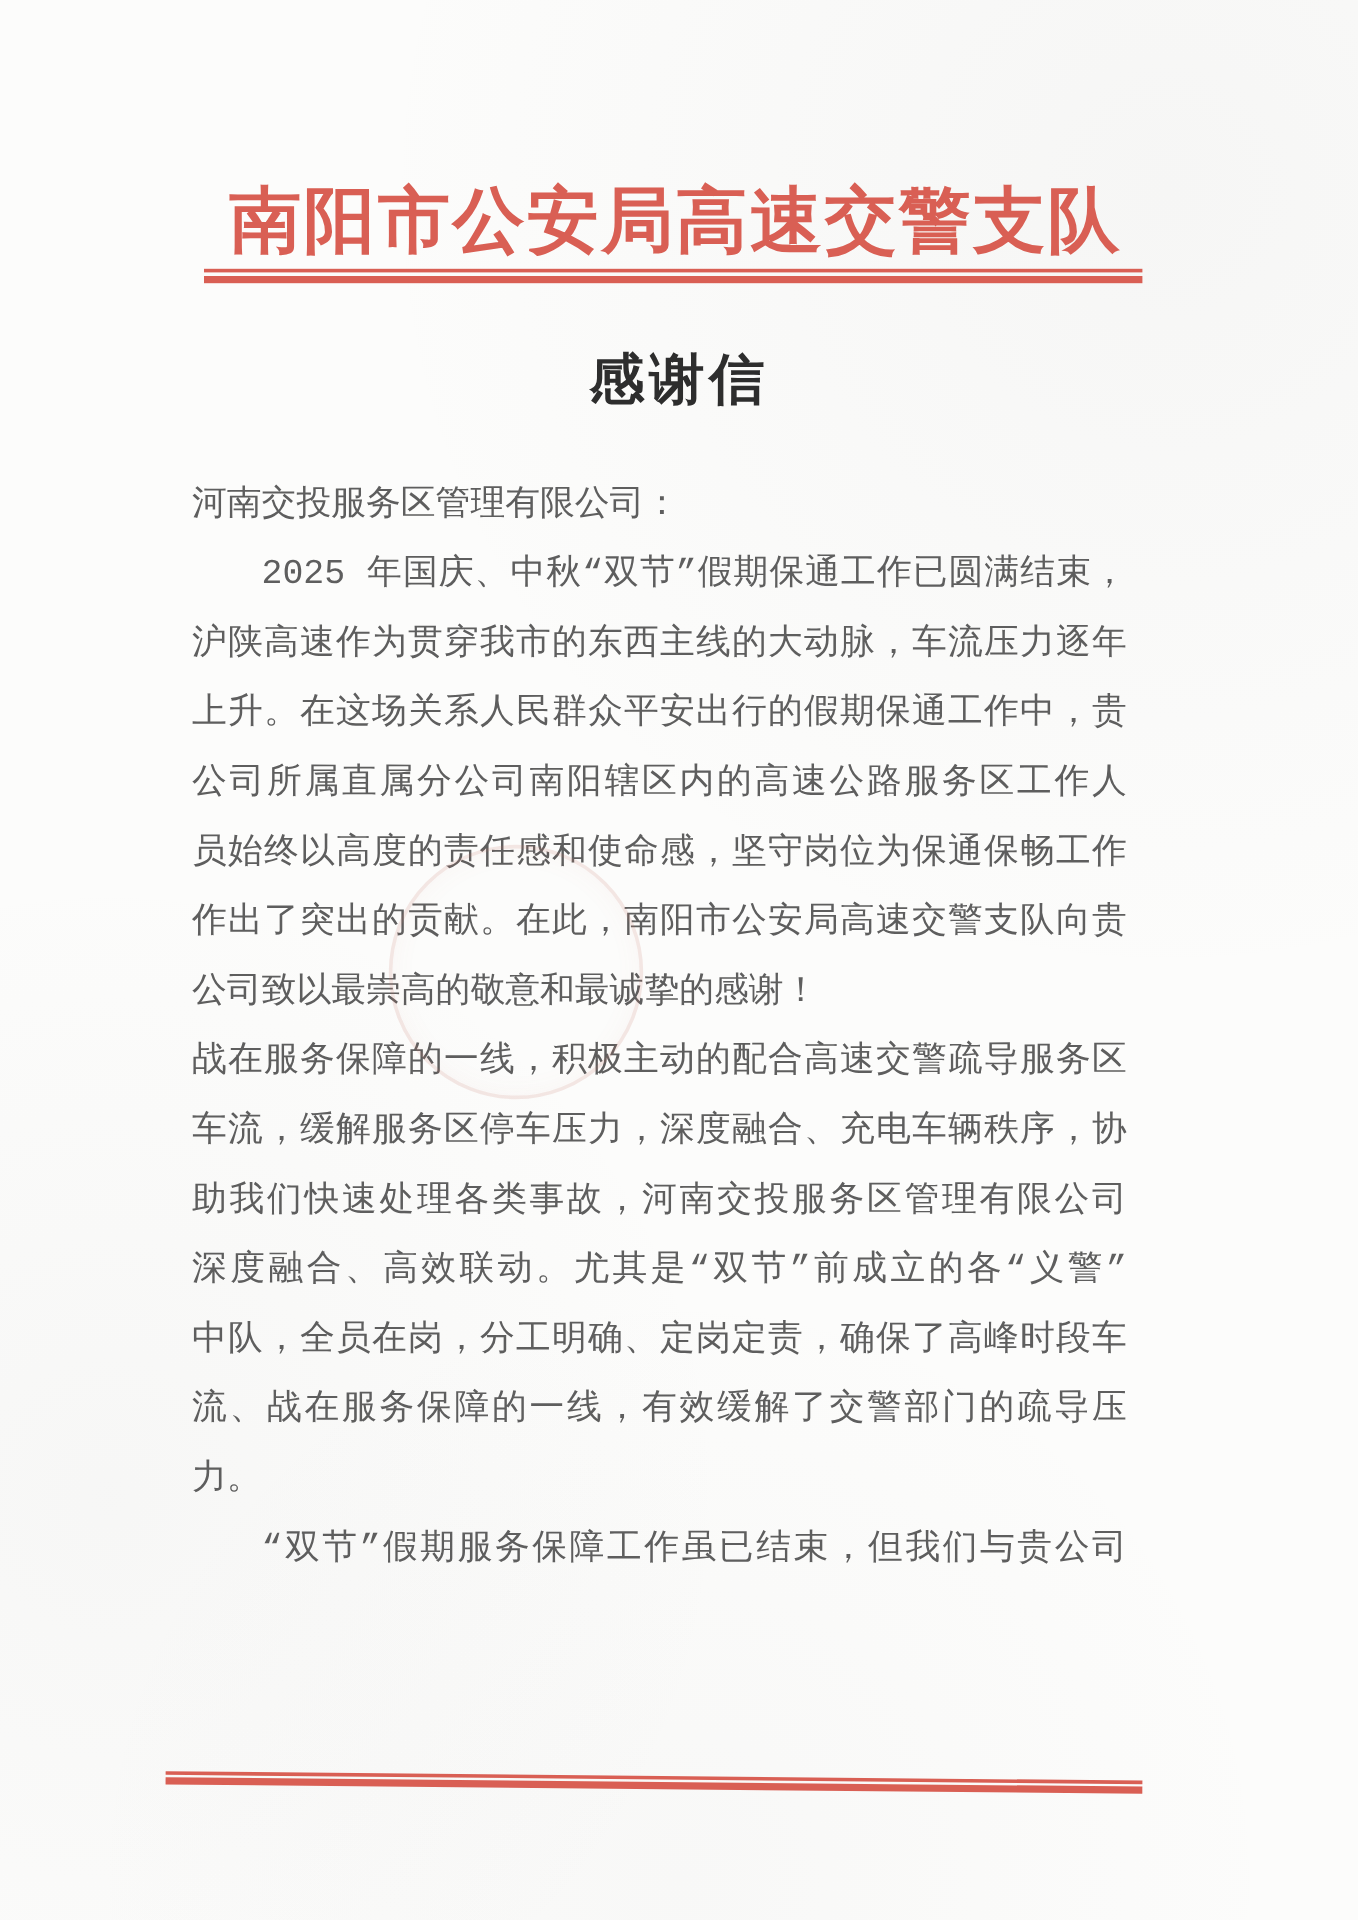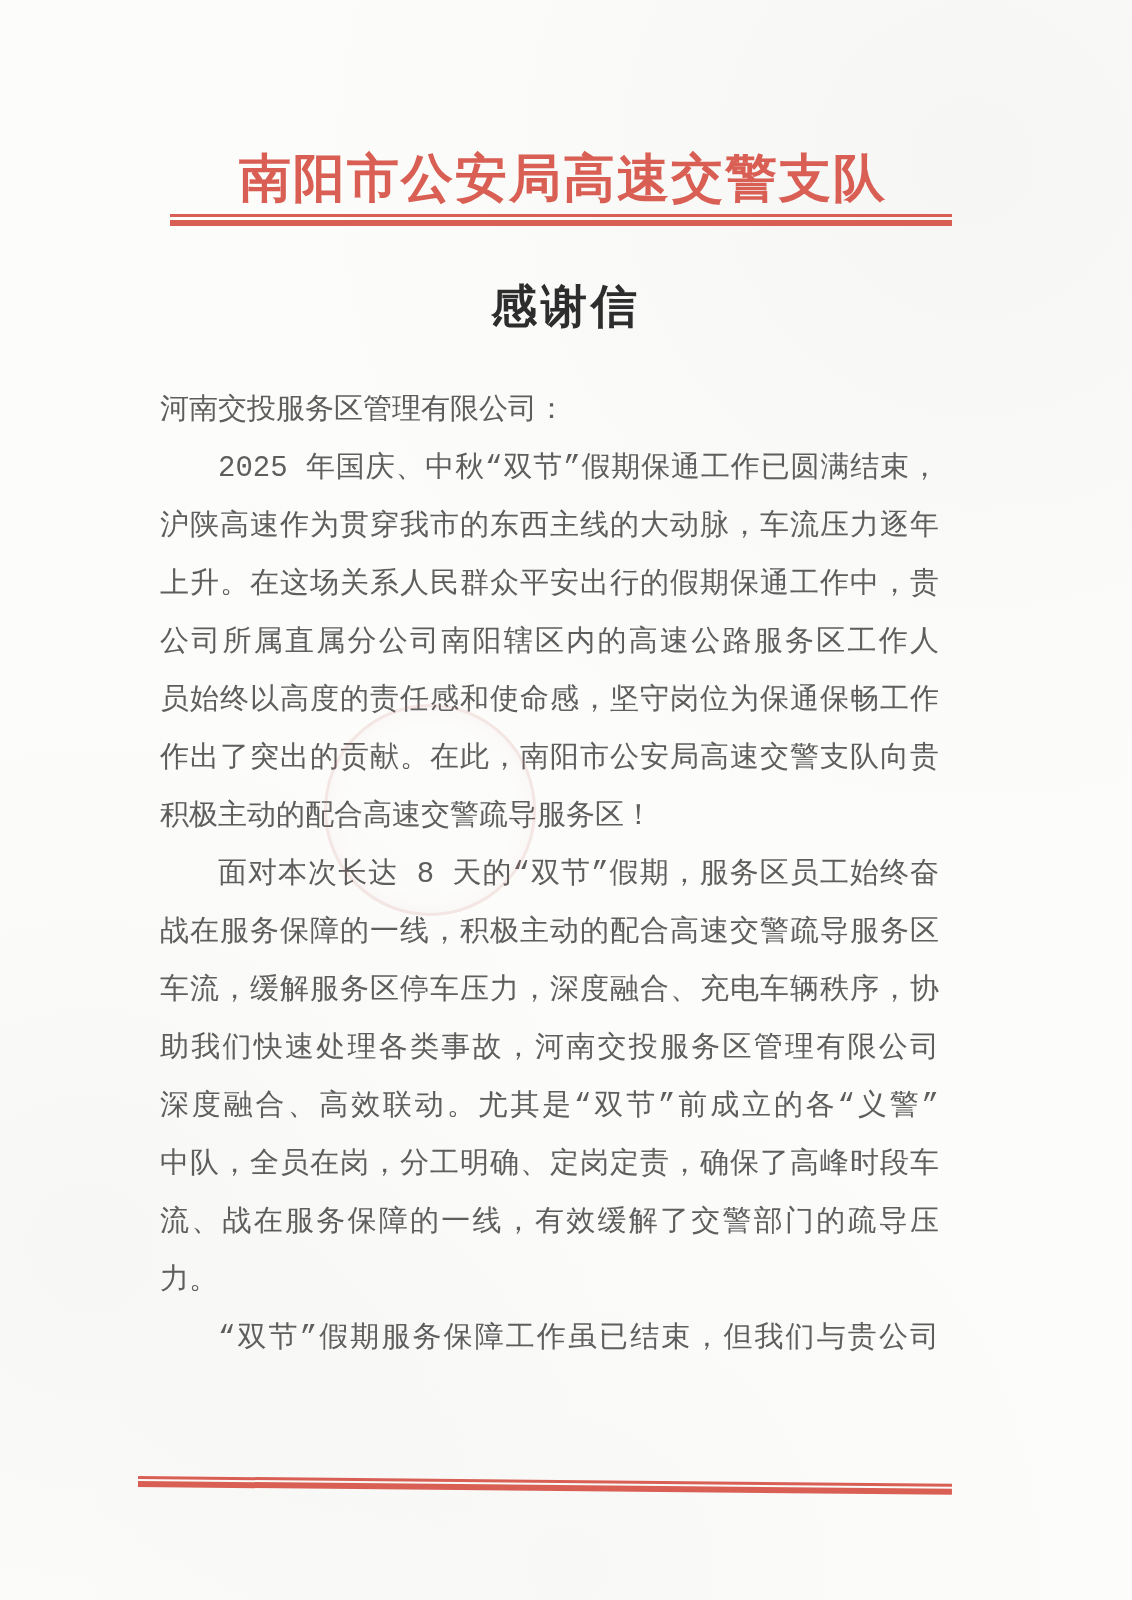--- a/index.html
+++ b/index.html
@@ -25,21 +25,21 @@
       radial-gradient(circle at 50% 98%, rgba(150,150,150,0.04), transparent 30%);
   }
   
   .letterhead{
     padding-top:148px;
   }
   .agency{
     width:782px;
     margin-left:172px;
     text-align:center;
-    font-size:52px;
+    font-size:60px;
     line-height:1.2;
     font-weight:700;
     letter-spacing:2px;
     color:var(--red);
     white-space:nowrap;
   }
   .rule{
     margin-left:170px;
     width:782px;
     margin-top:4px;
@@ -120,22 +120,21 @@
   <h1 class="doc-title">感谢信</h1>
 
   <main class="letter-body">
       <div class="line">河南交投服务区管理有限公司：</div>
       <div class="line indent justify">2025 年国庆、中秋“双节”假期保通工作已圆满结束，</div>
       <div class="line justify">沪陕高速作为贯穿我市的东西主线的大动脉，车流压力逐年</div>
       <div class="line justify">上升。在这场关系人民群众平安出行的假期保通工作中，贵</div>
       <div class="line justify">公司所属直属分公司南阳辖区内的高速公路服务区工作人</div>
       <div class="line justify">员始终以高度的责任感和使命感，坚守岗位为保通保畅工作</div>
       <div class="line justify">作出了突出的贡献。在此，南阳市公安局高速交警支队向贵</div>
-      <div class="line">积极主动的配合高速交警疏导服务区！</div>
-      <div class="line indent justify">面对本次长达 8 天的“双节”假期，服务区员工始终奋</div>
+      <div class="line">公司致以最崇高的敬意和最诚挚的感谢！</div>
       <div class="line justify">战在服务保障的一线，积极主动的配合高速交警疏导服务区</div>
       <div class="line justify">车流，缓解服务区停车压力，深度融合、充电车辆秩序，协</div>
       <div class="line justify">助我们快速处理各类事故，河南交投服务区管理有限公司</div>
       <div class="line justify">深度融合、高效联动。尤其是“双节”前成立的各“义警”</div>
       <div class="line justify">中队，全员在岗，分工明确、定岗定责，确保了高峰时段车</div>
       <div class="line justify">流、战在服务保障的一线，有效缓解了交警部门的疏导压力，</div>
       <div class="line">力。</div>
       <div class="line indent justify">“双节”假期服务保障工作虽已结束，但我们与贵公司</div>
     </main>
 

